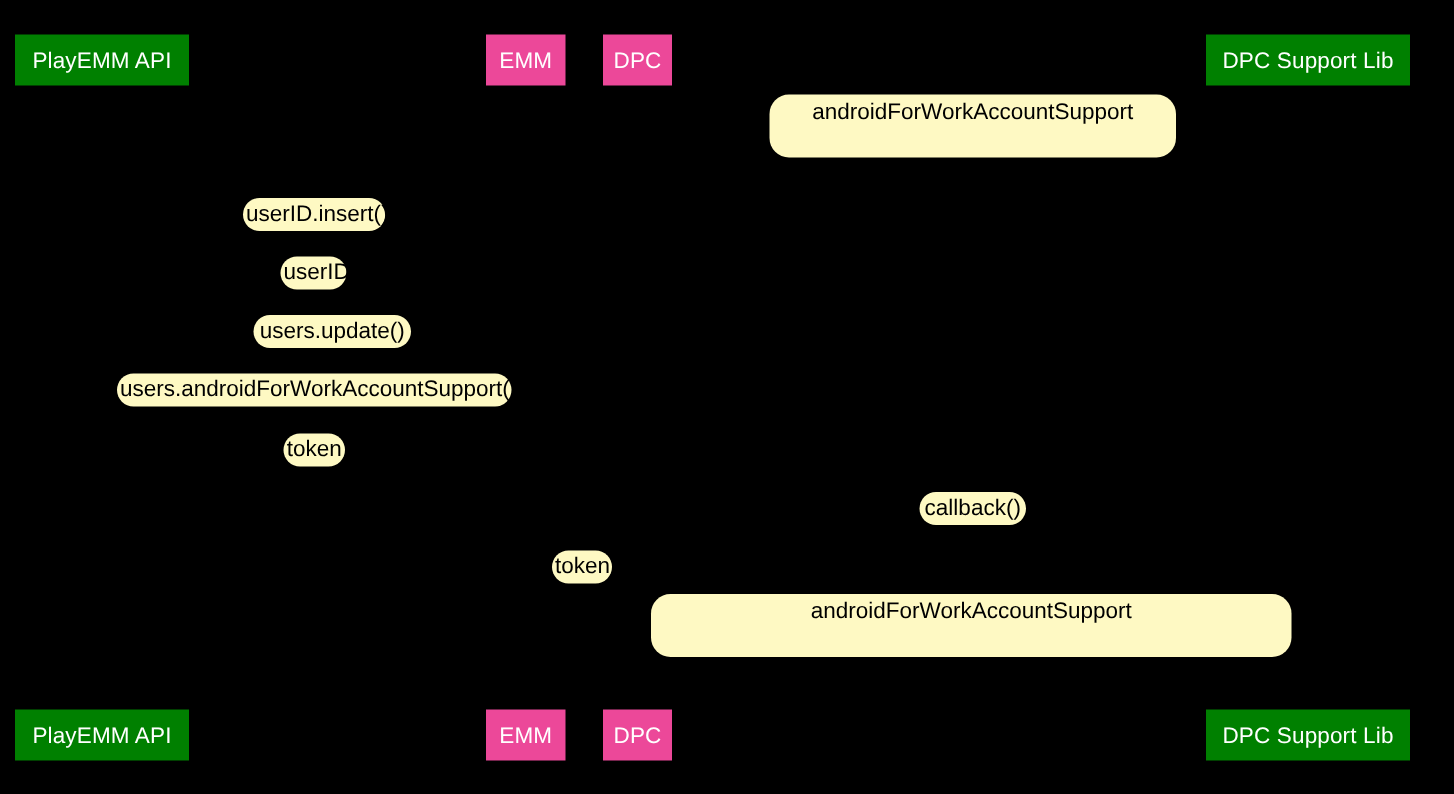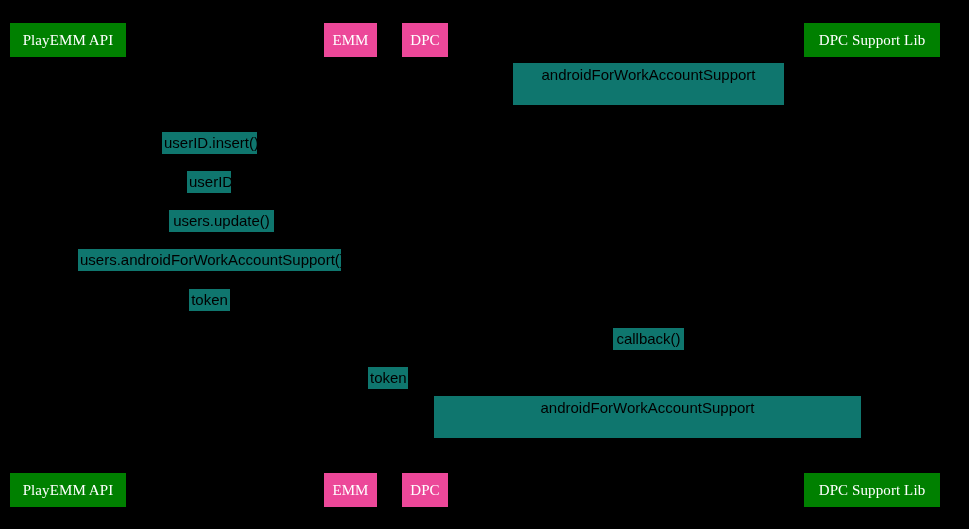--- a/index.html
+++ b/index.html
@@ -23,21 +23,20 @@
     position: absolute;
     box-sizing: border-box;
     display: flex;
     align-items: center;
     justify-content: center;
     color: #ffffff;
     font-size: 15px;
     line-height: 1;
     white-space: nowrap;
     letter-spacing: 0.1px;
-    font-family: Liberation Serif, serif;
   }
   .participant.green { background: #008000; }
   .participant.blue  { background: #ec4899; }
 
   
   .lifeline {
     position: absolute;
     width: 1px;
     background: #000000;
   }
@@ -46,27 +45,28 @@
   .msg-arrow {
     position: absolute;
     height: 1px;
     background: #000000;
   }
 
   
   .msg-label {
     position: absolute;
     box-sizing: border-box;
-    background: #0f766e;
+    background: #fef9c3;
     color: #000000;
     font-size: 15px;
     line-height: 20px;
     white-space: nowrap;
     text-align: center;
     padding: 1px 2px;
+    border-radius: 13px;
   }
   .msg-label.two-line {
     line-height: 19px;
     padding: 2px 4px;
   }
   .msg-label .line { display: block; }
   .msg-label .line.l1 { text-align: center; }
   .msg-label .line.l2 { text-align: center; }
 </style>
 </head>

